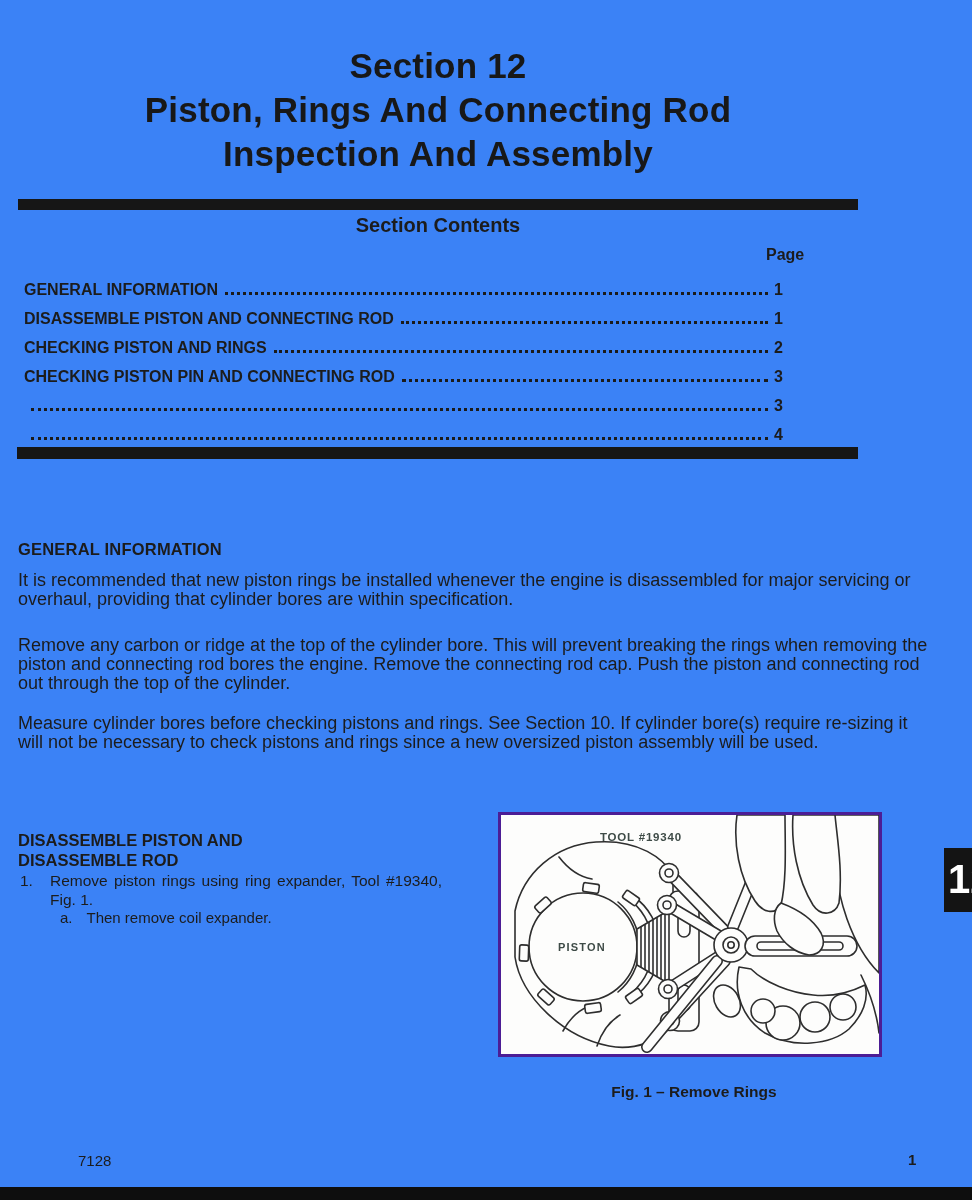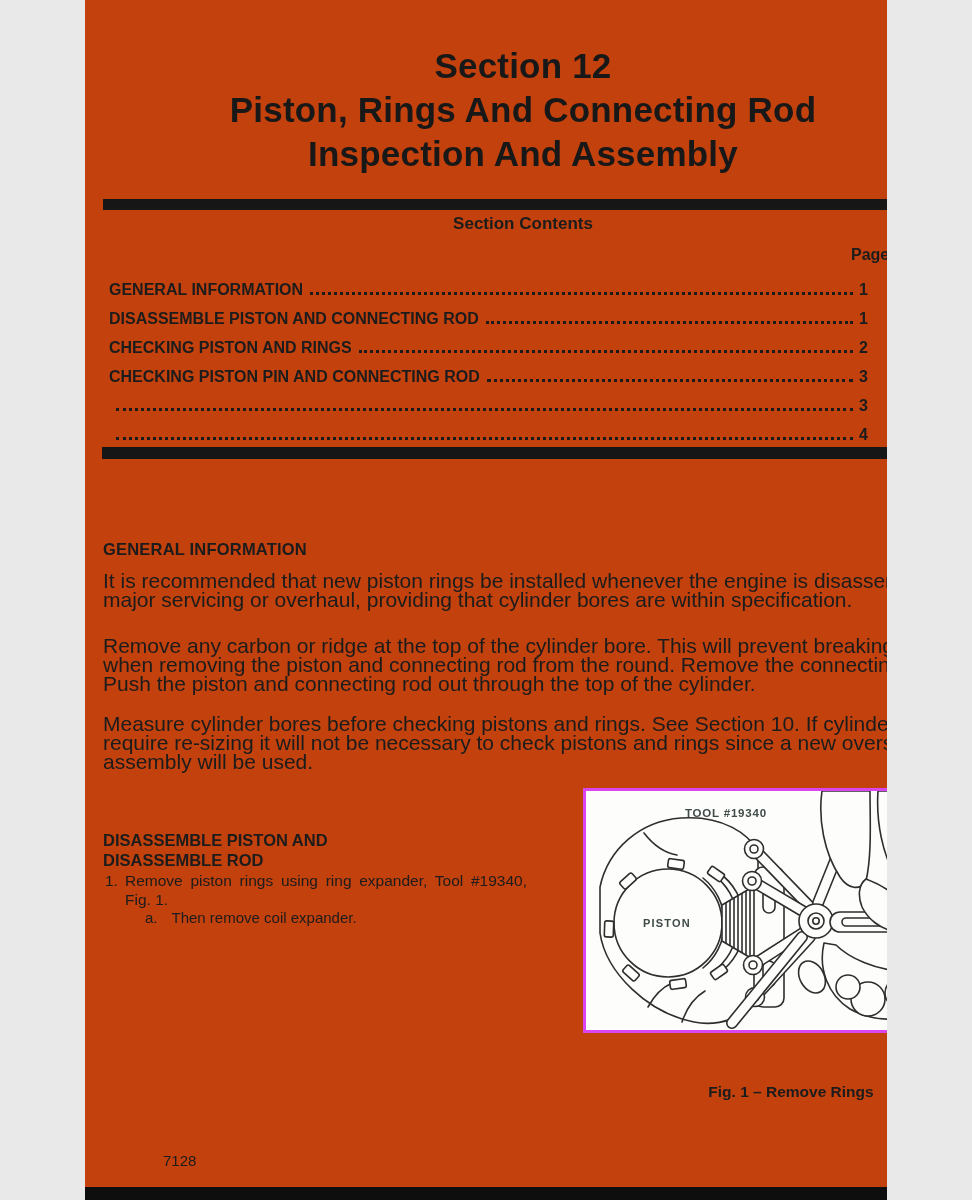--- a/index.html
+++ b/index.html
@@ -1,54 +1,54 @@
 <!DOCTYPE html>
 <html><head>
 <meta charset="utf-8">
 <style>
   html,body{margin:0;padding:0;background:#e9e9e9;}
   .page{
-    position:relative;width:802px;height:1200px;margin:0 auto;
-    background:#c2410c;color:#1c1c1c;overflow:hidden;
+    position:relative;width:972px;height:1200px;margin:0 auto;
+    background:#3b82f6;color:#1c1c1c;overflow:hidden;
     font-family:"Liberation Sans","DejaVu Sans",sans-serif;
   }
   
   .title-block{position:absolute;top:44px;left:18px;width:840px;text-align:center;
     font-weight:bold;font-size:35px;line-height:44px;color:#181818;letter-spacing:.2px;}
   
   .bar{position:absolute;background:#161616;}
   .bar-top{left:18px;top:199px;width:840px;height:11px;}
   .bar-mid{left:17px;top:447px;width:841px;height:12px;}
   .bar-bottom{left:0;top:1187px;width:972px;height:13px;background:#0e0e0e;}
   
   .sc-label{position:absolute;top:214px;left:18px;width:840px;text-align:center;
-    font-weight:bold;font-size:17px;}
+    font-weight:bold;font-size:20px;}
   .page-col{position:absolute;top:246px;left:766px;font-weight:bold;font-size:16px;}
   .toc{position:absolute;top:271px;left:24px;width:766px;}
   .toc-row{display:flex;align-items:flex-end;height:29px;font-weight:bold;font-size:16px;}
   .toc-label{white-space:nowrap;padding-bottom:1px;}
   .leader{flex:1;border-bottom:3px dotted #1b1b1b;margin:0 6px 5px 7px;}
   .toc-page{width:16px;text-align:left;padding-bottom:1px;}
   
   .gi-heading{position:absolute;top:540px;left:18px;font-weight:bold;font-size:16.5px;letter-spacing:.2px;}
   .paras{position:absolute;top:571px;left:18px;width:912px;}
-  .para{font-size:21px;line-height:19px;margin:0 0 27px 0;}
+  .para{font-size:18px;line-height:19px;margin:0 0 27px 0;}
   .para:nth-of-type(2){margin-bottom:21px;}
   
   .dis-heading{position:absolute;top:830px;left:18px;font-weight:bold;font-size:16.5px;line-height:20px;}
   .step1{position:absolute;top:871px;left:18px;width:424px;font-size:15.5px;line-height:19px;}
   .step1 .num{position:absolute;left:2px;top:0;}
-  .step1 .txt{margin-left:22px;text-align:justify;}
+  .step1 .txt{margin-left:32px;text-align:justify;}
   .step1a{position:absolute;top:909px;left:60px;font-size:15px;}
   .step1a .letter{margin-right:14px;}
   
-  .fig-box{position:absolute;left:498px;top:788px;width:384px;height:245px;
-    border:3px solid #d946ef;box-sizing:border-box;background:#fdfdfc;}
+  .fig-box{position:absolute;left:498px;top:812px;width:384px;height:245px;
+    border:3px solid #4c1d95;box-sizing:border-box;background:#fdfdfc;}
   .fig-box svg{display:block;width:100%;height:100%;}
-  .fig-caption{position:absolute;left:514px;top:1083px;width:384px;text-align:center;
+  .fig-caption{position:absolute;left:502px;top:1083px;width:384px;text-align:center;
     font-weight:bold;font-size:15.5px;}
   .draw{stroke:#2e2e2e;stroke-width:1.6;fill:none;stroke-linejoin:round;stroke-linecap:round;}
   .f{fill:#fdfdfc;}
   .thick{stroke-width:12;}
   .thin-white{stroke:#fdfdfc;stroke-width:8.8;}
   .svglabel{stroke:none;font-weight:600;font-family:"Liberation Sans",sans-serif;}
   
   .side-tab{position:absolute;left:944px;top:848px;width:28px;height:64px;background:#141414;
     overflow:hidden;}
   .side-tab span{display:block;color:#fff;font-weight:bold;font-size:40px;line-height:62px;margin-left:4px;}
@@ -102,21 +102,21 @@
       <span class="toc-page">4</span>
     </div>
   </nav>
 
   <div class="bar bar-mid"></div>
 
   <h2 class="gi-heading" style="margin:0">GENERAL INFORMATION</h2>
 
   <div class="paras">
     <p class="para" style="">It is recommended that new piston rings be installed whenever the engine is disassembled for major servicing or overhaul, providing that cylinder bores are within specification.</p>
-      <p class="para" style="">Remove any carbon or ridge at the top of the cylinder bore. This will prevent breaking the rings when removing the piston and connecting rod from the round. Remove the connecting rod cap. Push the piston and connecting rod out through the top of the cylinder.</p>
+      <p class="para" style="">Remove any carbon or ridge at the top of the cylinder bore. This will prevent breaking the rings when removing the piston and connecting rod bores the engine. Remove the connecting rod cap. Push the piston and connecting rod out through the top of the cylinder.</p>
       <p class="para" style="">Measure cylinder bores before checking pistons and rings. See Section 10. If cylinder bore(s) require re-sizing it will not be necessary to check pistons and rings since a new oversized piston assembly will be used.</p>
   </div>
 
   <h2 class="dis-heading" style="margin:0">
     <span>DISASSEMBLE PISTON AND</span><br>
     <span>DISASSEMBLE ROD</span>
   </h2>
 
   <div class="step1">
     <span class="num">1.</span>

